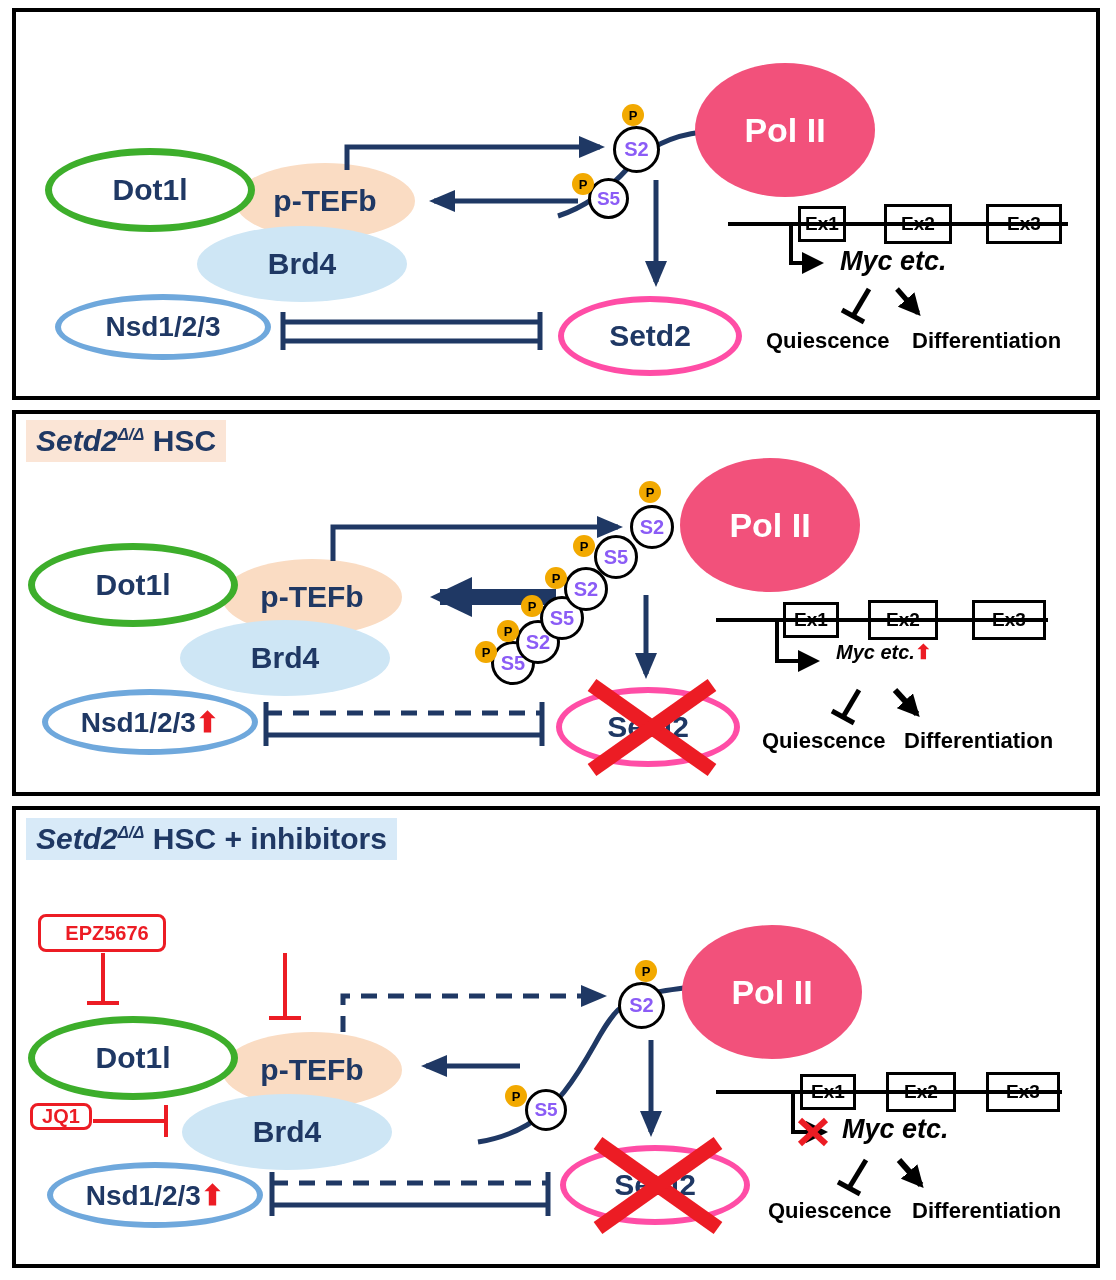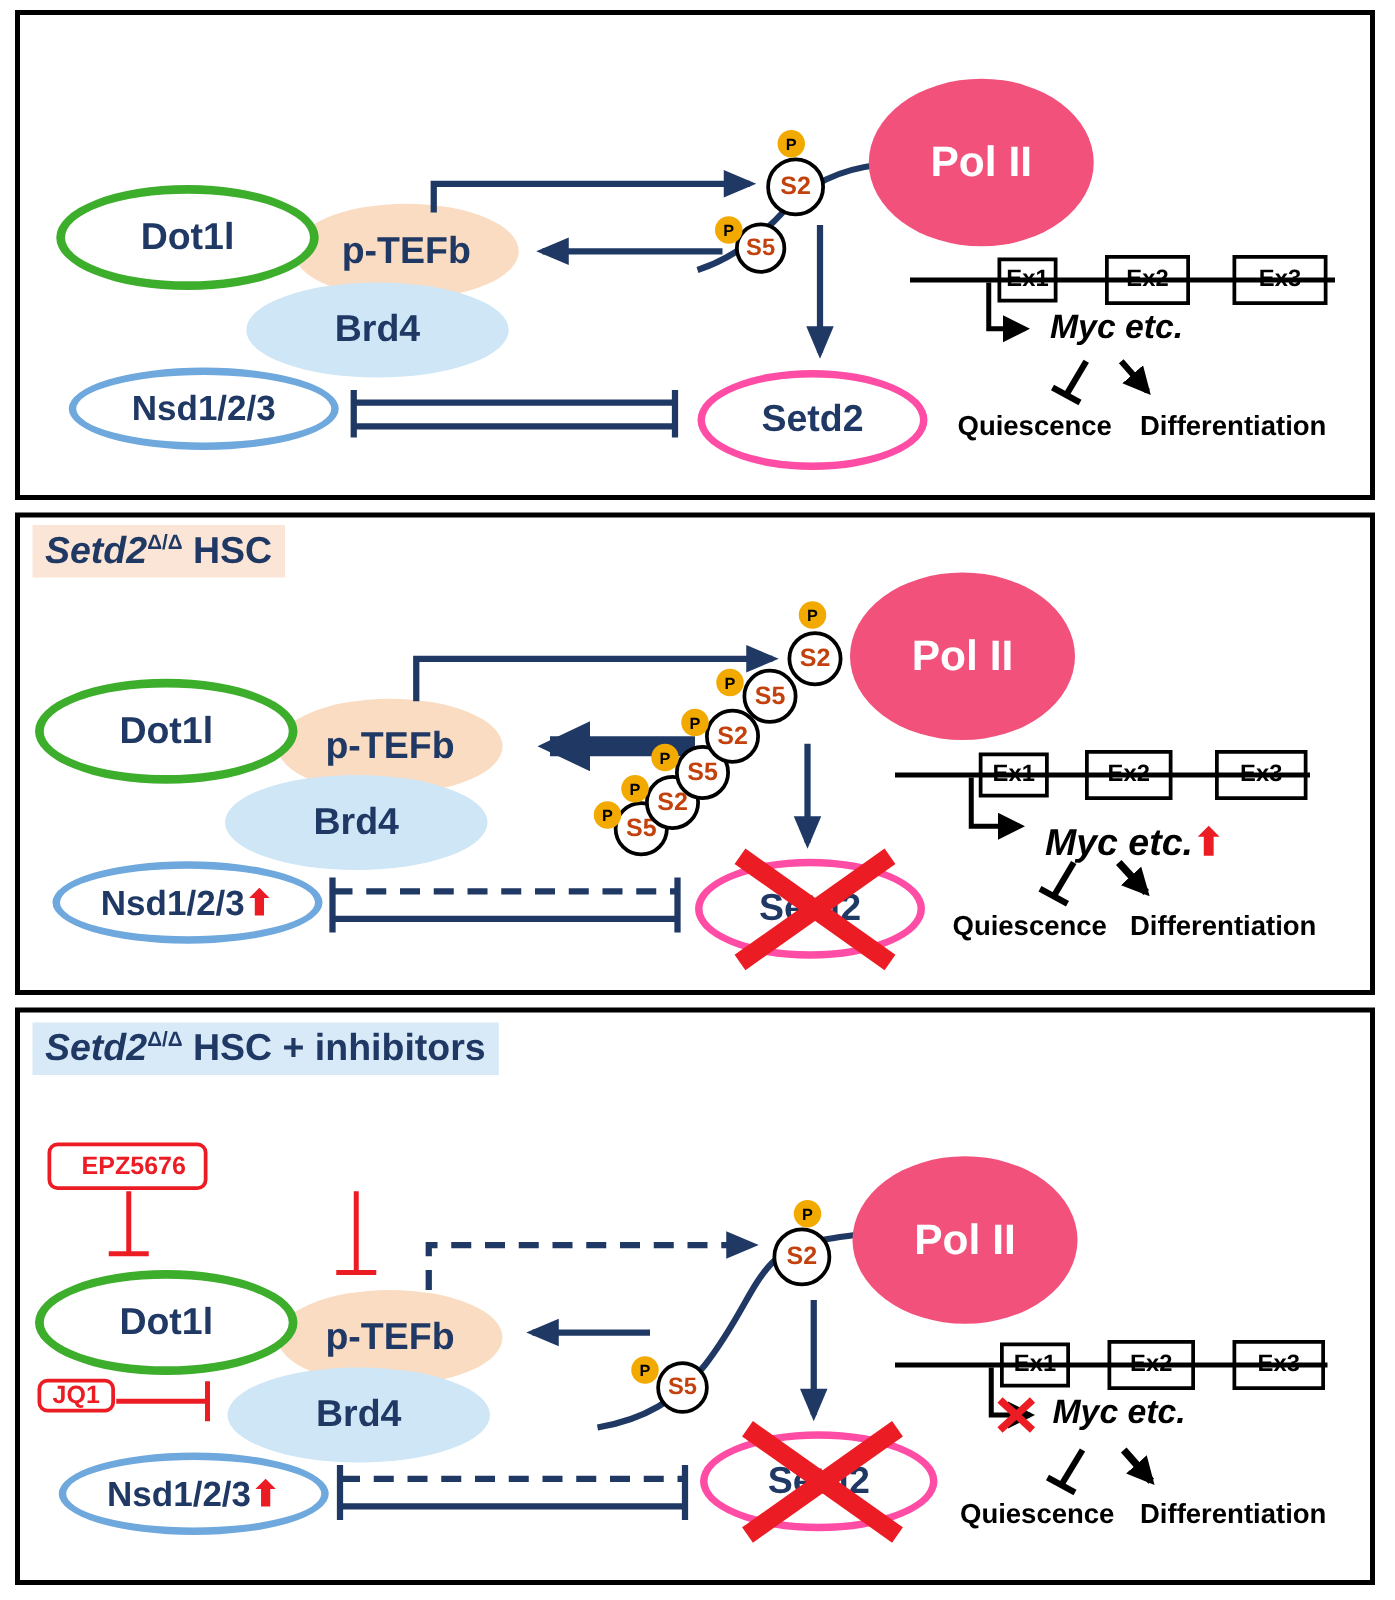--- a/index.html
+++ b/index.html
@@ -7,50 +7,50 @@
   #stage {
     position:relative; width:1116px; height:1280px; background:#fff;
     font-family:"Liberation Sans", sans-serif; overflow:hidden;
   }
   .panel { position:absolute; border:4px solid #000; background:transparent; }
   .panel-title {
     position:absolute; font-size:30px; font-weight:bold; color:var(--navy,#1F3864);
     padding:4px 10px; white-space:nowrap; z-index:4;
   }
   .panel-title .gene { font-style:italic; }
-  .panel-title sup { font-size:0.55em; vertical-align:super; }
+  .panel-title sup { font-size:0.55em; font-style:italic; vertical-align:super; }
   .ellipse {
     position:absolute; border-radius:50%;
     display:flex; align-items:center; justify-content:center; z-index:2;
   }
   .mol-label { font-weight:bold; color:var(--navy,#1F3864); font-size:30px; white-space:nowrap;text-align:right; }
   .polii-label { font-weight:bold; color:#ffffff; font-size:34px; }
   .up { color:var(--red,#EC1C24); font-style:normal; }
   .circle {
     position:absolute; border-radius:50%; background:#fff; border:3px solid #000;
     display:flex; align-items:center; justify-content:center;
-    font-weight:bold; font-size:20px; color:#c2410c; z-index:2;
+    font-weight:bold; font-size:20px; color:#8b5cf6; z-index:2;
   }
   .badge {
     position:absolute; width:22px; height:22px; border-radius:50%;
     background:var(--amber,#F2A900); color:#000; font-size:13px; font-weight:bold;
     display:flex; align-items:center; justify-content:center; z-index:3;
   }
   .exon {
     position:absolute; background:#fff; border:3px solid #000;
     display:flex; align-items:center; justify-content:center;
     font-weight:bold; font-size:19px; color:#000; z-index:2;
   }
   .redbox {
     position:absolute; border:3px solid var(--red,#EC1C24); border-radius:8px; background:#fff;
     color:var(--red,#EC1C24); font-weight:bold; font-size:20px;
     display:flex; align-items:center; justify-content:center; z-index:2;
   }
   .myc { position:absolute; font-weight:bold; font-style:italic; font-size:27px; color:#000; white-space:nowrap; z-index:2; }
-  .myc-big { font-size:30px;margin-top:16px; }
+  .myc-big { font-size:20px; }
   .outcome { position:absolute; font-weight:bold; font-size:22px; color:#000; white-space:nowrap; z-index:2; }
   svg.layer { position:absolute; left:0; top:0; pointer-events:none; }
   #under { z-index:1; }
   #over  { z-index:3; }
   .aN  { stroke:var(--navy,#1F3864); stroke-width:5; fill:none; }
   .aNthick { stroke:var(--navy,#1F3864); stroke-width:16; fill:none; }
   .aB  { stroke:#000; stroke-width:4; fill:none; }
   .aB5 { stroke:#000; stroke-width:5; fill:none; }
   .aB6 { stroke:#000; stroke-width:6; fill:none; }
   .aR  { stroke:var(--red,#EC1C24); stroke-width:4; fill:none; }

